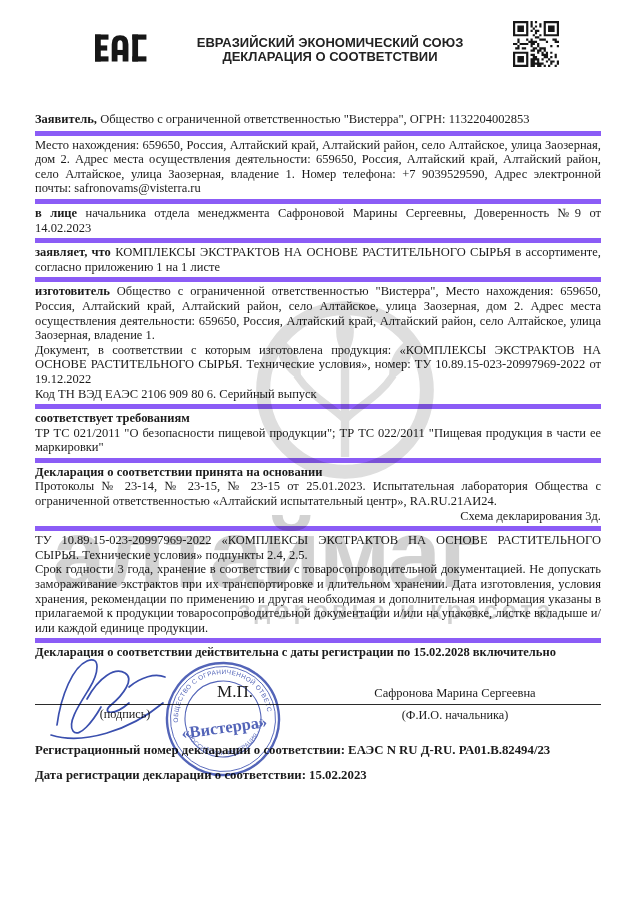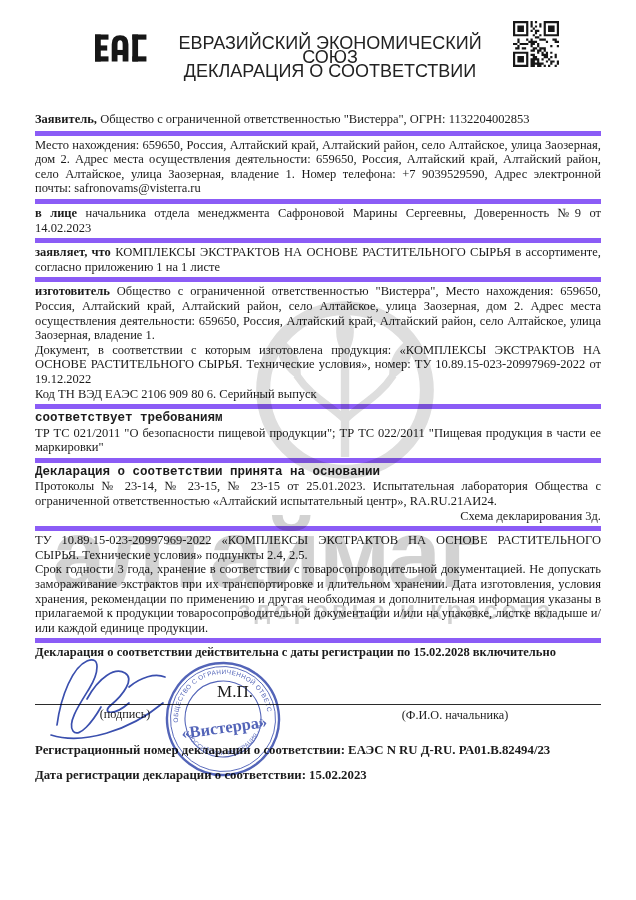--- a/index.html
+++ b/index.html
@@ -5,31 +5,31 @@
   html,body{margin:0;padding:0;background:#e8e8e8;}
   .page{
     position:relative;width:636px;height:900px;background:#ffffff;
     font-family:"Liberation Serif",serif;color:#1b1b1b;overflow:hidden;
     margin:0 auto;
   }
   
   .eac{position:absolute;left:95px;top:28px;width:54px;height:40px;}
   .hdr-title{
     position:absolute;left:150px;top:36px;width:360px;text-align:center;
-    font-family:"Liberation Sans",sans-serif;font-weight:normal;font-size:18px;line-height:14px;
+    font-family:"Liberation Sans",sans-serif;font-weight:bold;font-size:13px;line-height:14px;
     color:#222;
   }
   .qr{position:absolute;left:513px;top:20px;width:46px;height:48px;}
   
   .content{position:absolute;left:35px;top:112px;width:566px;font-size:12.5px;line-height:14.6px;z-index:2;}
   .content p{margin:0;text-align:justify;}
   .lead{font-weight:bold;}
   .sec{border-top:5px solid #8b5cf6;padding:2px 0 3px 0;}
   .sec.first{border-top:none;padding-top:0;padding-bottom:4px;}
-  .heading{font-weight:bold;text-align:left !important;font-family:Liberation Mono, monospace;}
+  .heading{font-weight:bold;text-align:left !important;}
   .validity{font-weight:bold;text-align:left !important;}
   
   .sigzone{position:relative;height:80px;}
   .sig-rule{position:absolute;left:0;top:41px;width:566px;border-top:1px solid #2b2b2b;}
   .sig-label{position:absolute;left:20px;top:44px;width:140px;text-align:center;font-size:12.2px;}
   .mp-label{position:absolute;left:168px;top:22px;width:64px;text-align:center;font-size:17px;z-index:6;}
   .fio{position:absolute;left:290px;top:23px;width:260px;text-align:center;font-size:12.5px;}
   .fio-label{position:absolute;left:290px;top:45px;width:260px;text-align:center;font-size:12.2px;}
   .signature-svg{position:absolute;left:8px;top:-16px;width:150px;height:100px;z-index:5;mix-blend-mode:multiply;}
   .stamp-svg{position:absolute;left:128px;top:-4px;width:120px;height:120px;z-index:4;mix-blend-mode:multiply;transform:rotate(-8deg);opacity:.92;}
@@ -162,20 +162,21 @@
         </text>
         <text font-size="5.6" fill="#4457b2" font-family="Liberation Sans, sans-serif" letter-spacing="0.4">
           <textPath href="#arcBottom" startOffset="8%">РОССИЙСКАЯ ФЕДЕРАЦИЯ · Алтайский край</textPath>
         </text>
         <text x="60" y="74" text-anchor="middle" font-size="16.5" font-weight="bold" fill="#4457b2" font-family="Liberation Serif, serif">«Вистерра»</text>
       </svg>
 
       <div class="sig-rule"></div>
       <div class="sig-label">(подпись)</div>
       <div class="mp-label">М.П.</div>
+      <div class="fio">Сафронова Марина Сергеевна</div>
       <div class="fio-label">(Ф.И.О. начальника)</div>
     </div>
 
     <p class="reg-line">Регистрационный номер декларации о соответствии: ЕАЭС N RU Д-RU. РА01.В.82494/23</p>
     <p class="reg-line date">Дата регистрации декларации о соответствии: 15.02.2023</p>
 
   </div>
 </div>
 
 </body></html>

